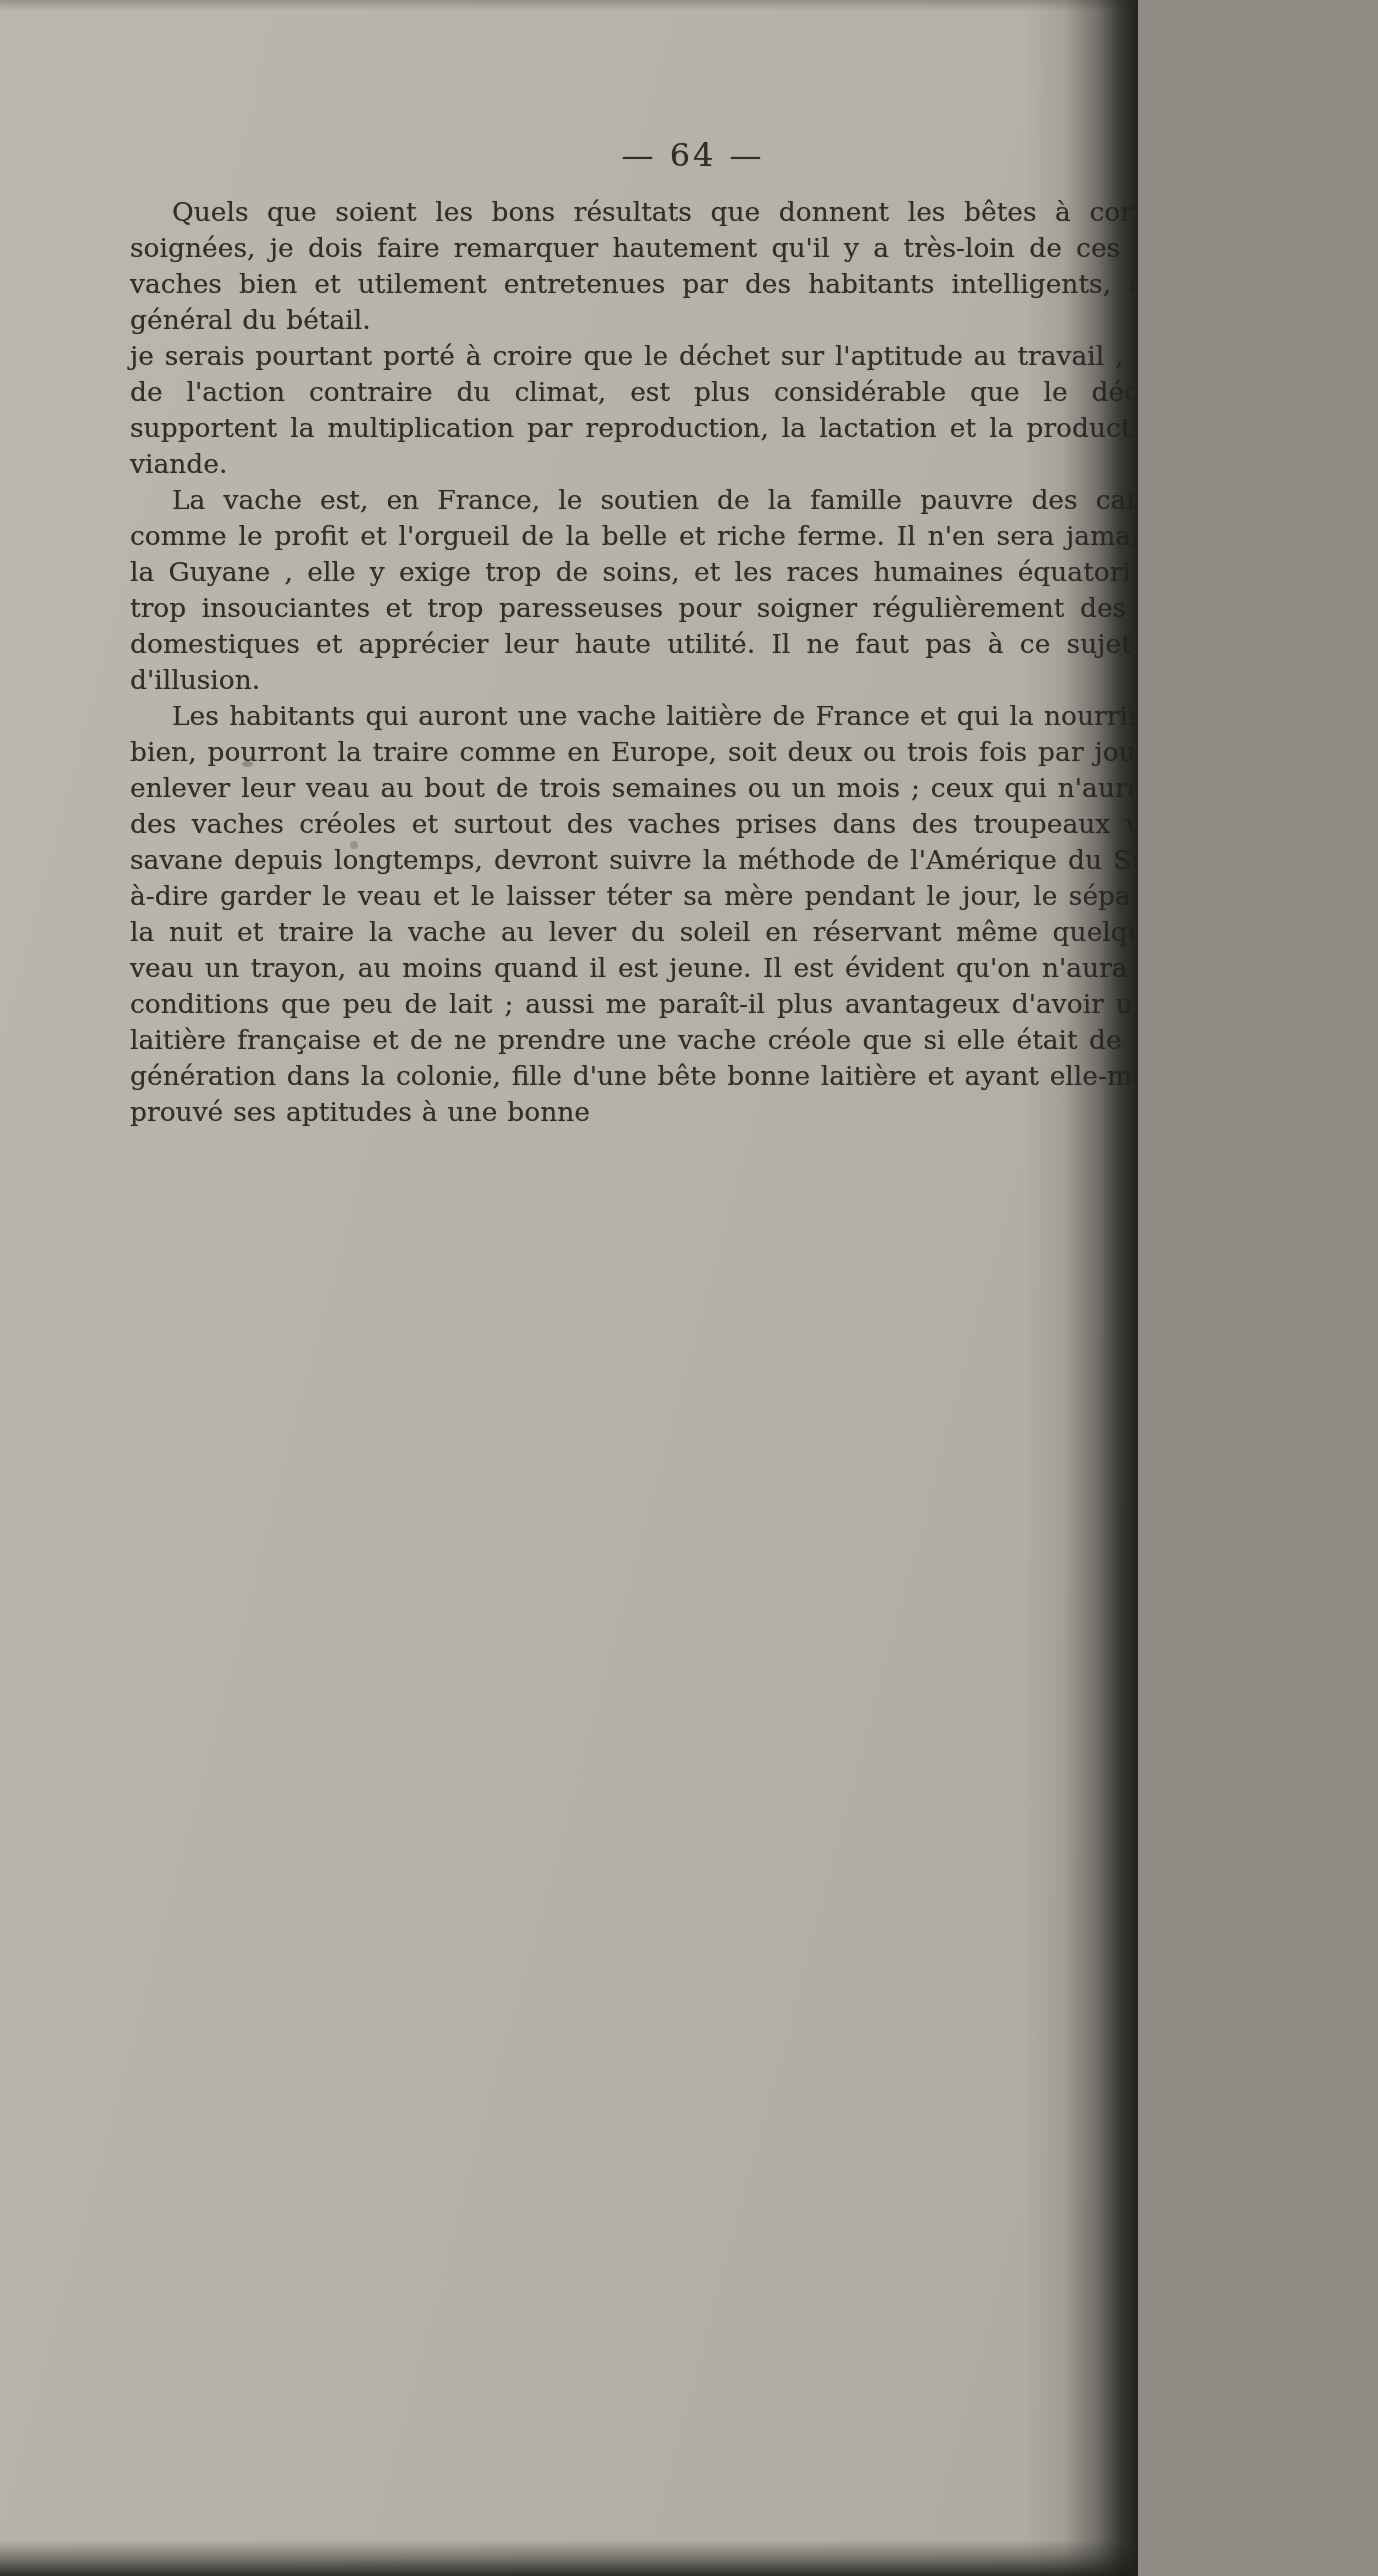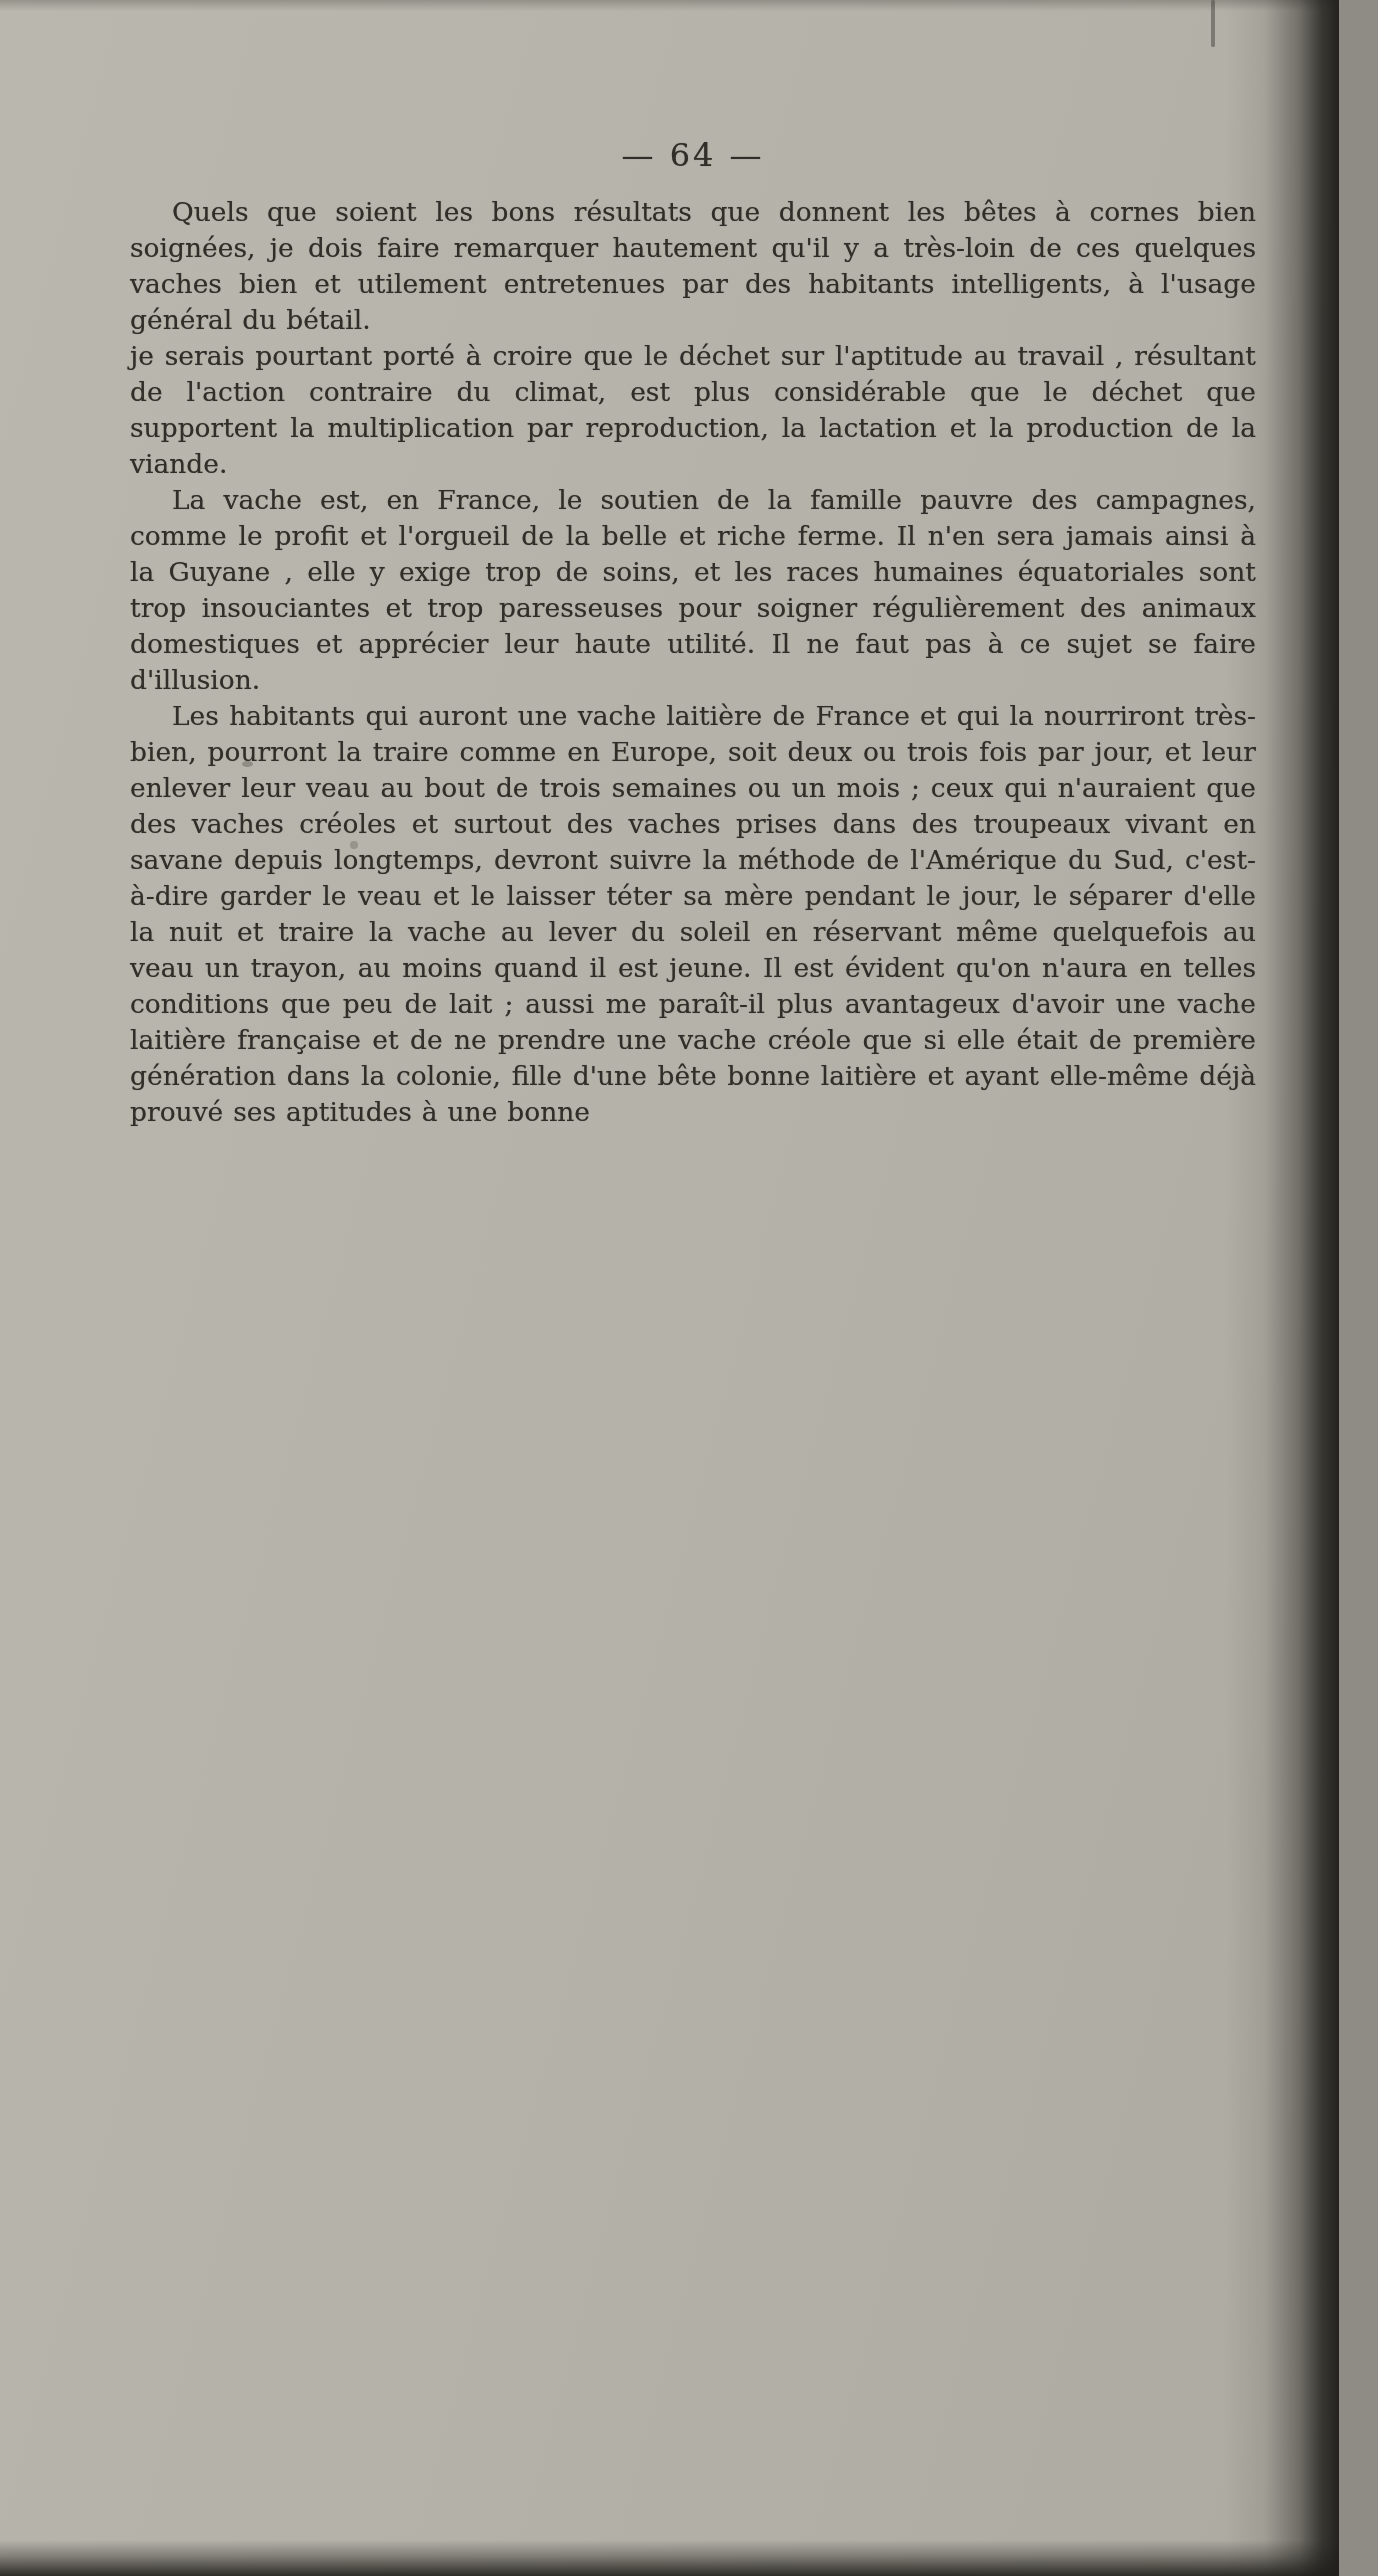--- a/index.html
+++ b/index.html
@@ -8,21 +8,21 @@
     --edge: #23221e;
   }
   * { box-sizing: border-box; }
   html, body {
     margin: 0;
     padding: 0;
     background: #8f8c85;
   }
   .scan {
     position: relative;
-    width: 1339px;
+    width: 1138px;
     height: 2576px;
     overflow: hidden;
     background: linear-gradient(105deg, #bab7ae 0%, var(--paper) 55%, #adaaa1 100%);
     font-family: "DejaVu Serif", "Liberation Serif", serif;
     color: var(--ink);
   }
   .text-block {
     position: absolute;
     left: 130px;
     top: 136px;

